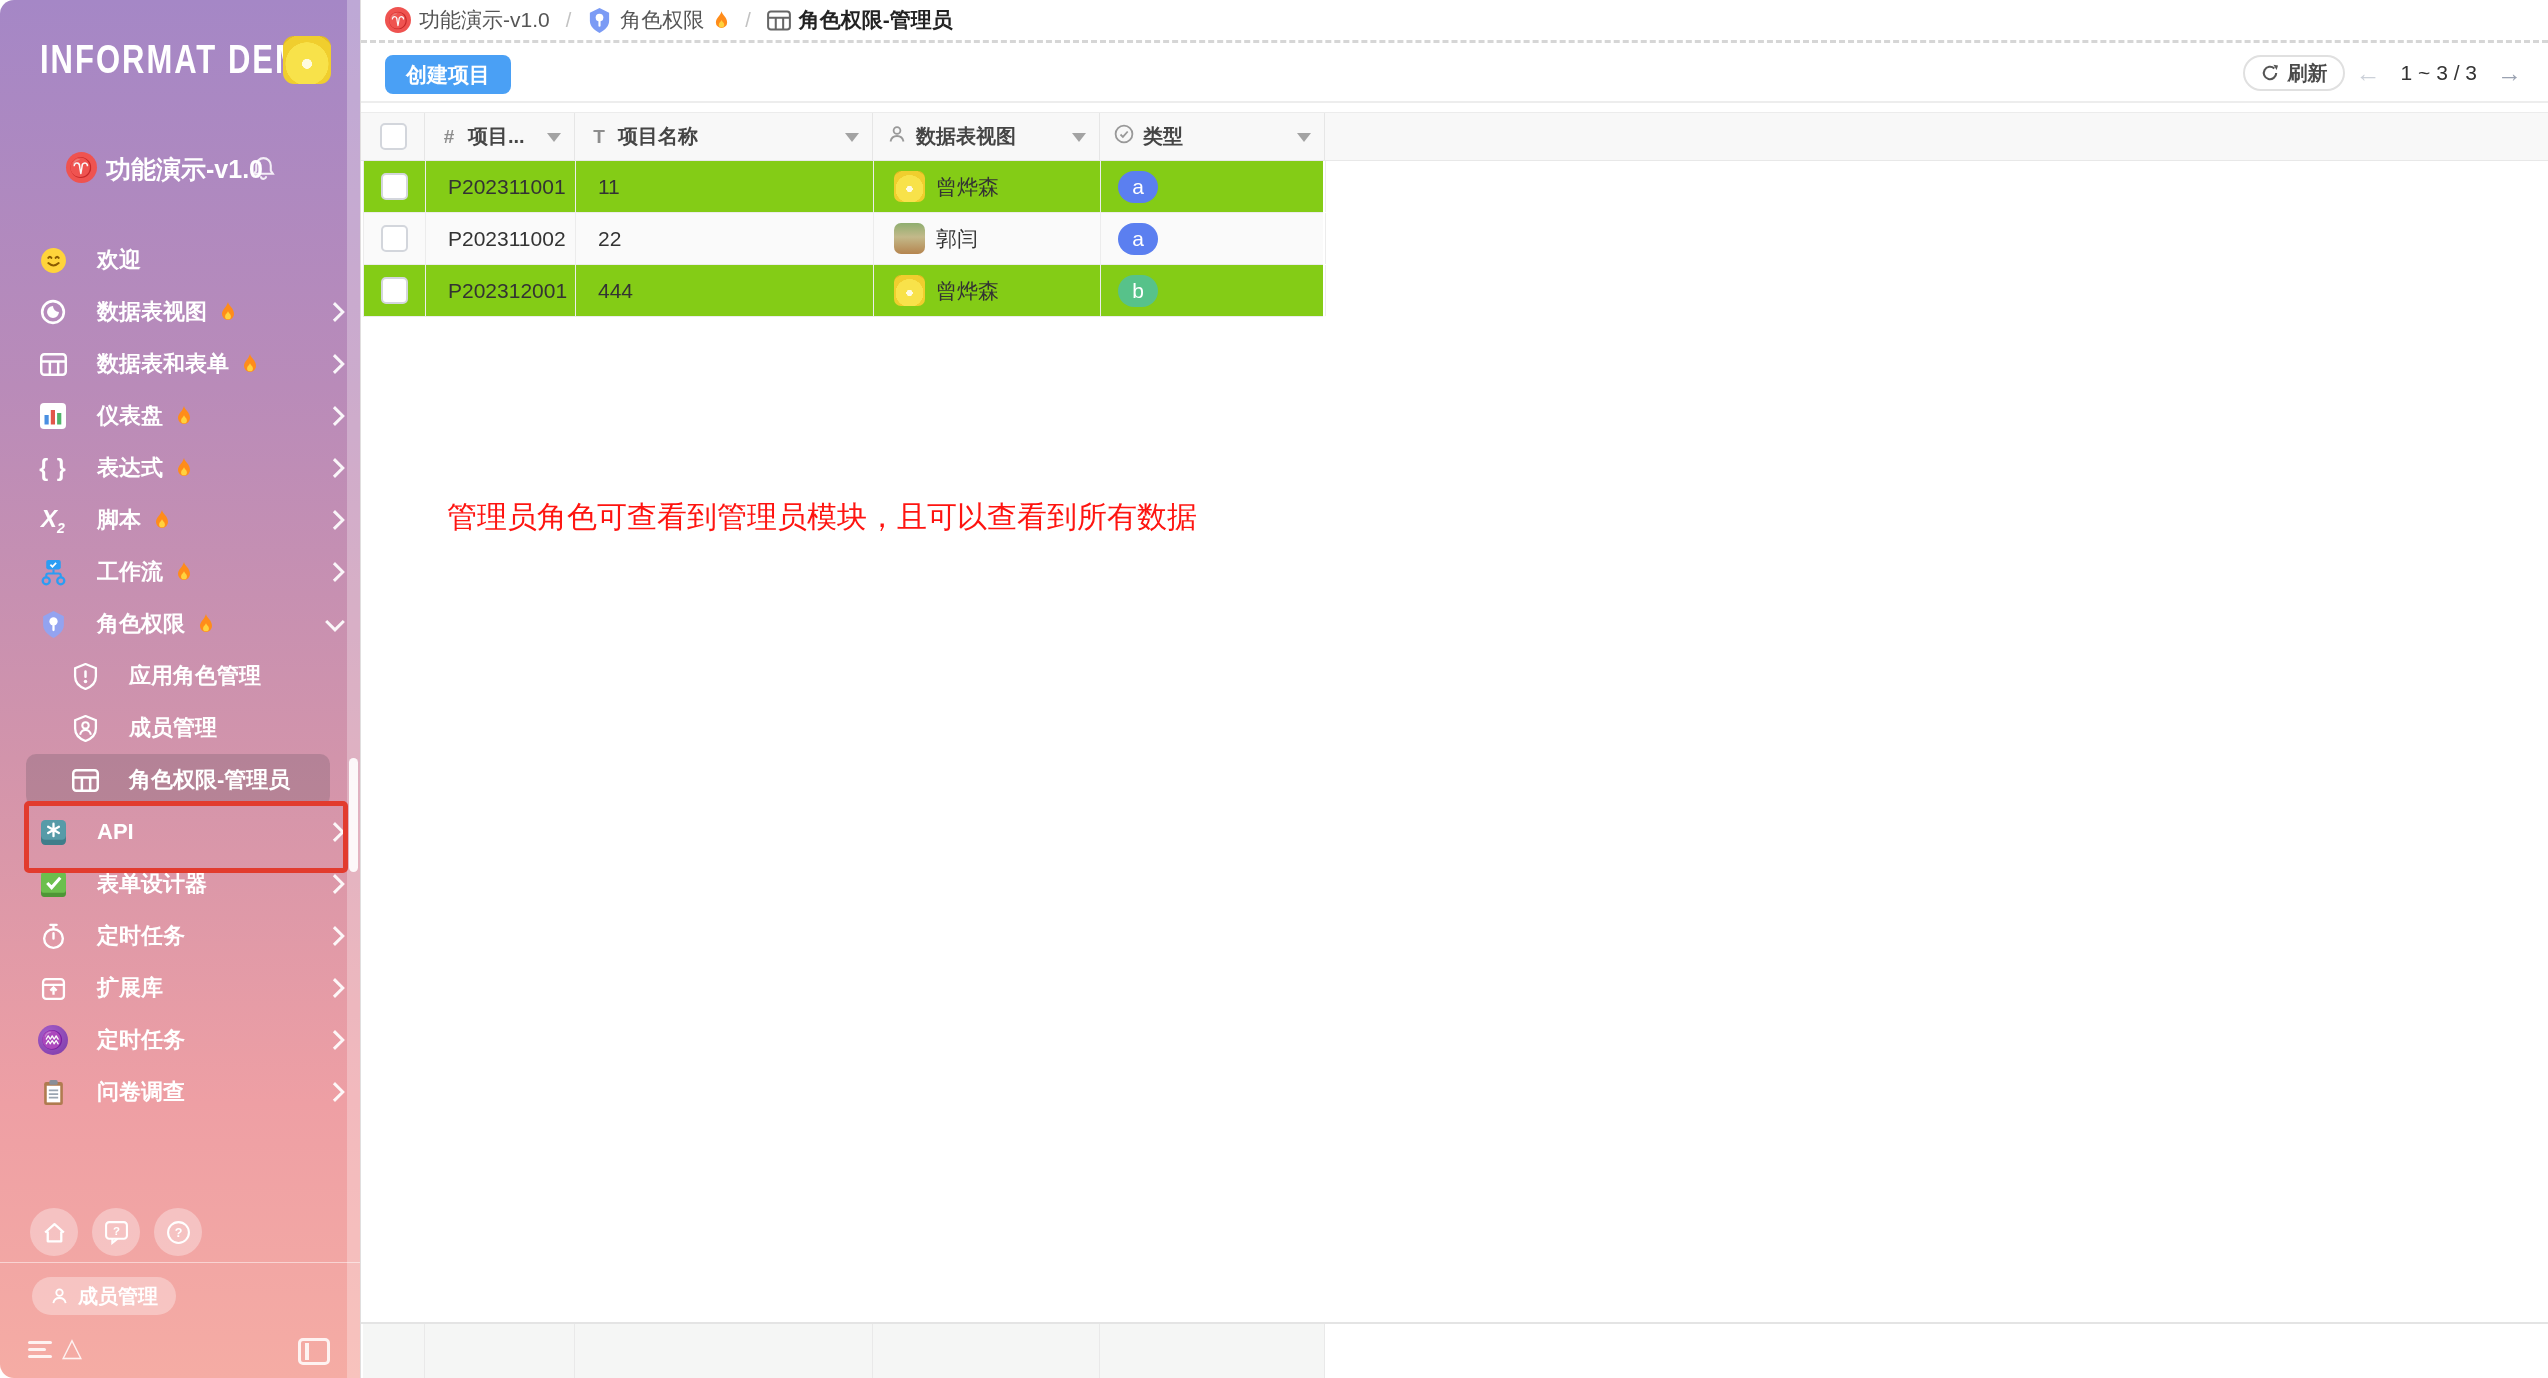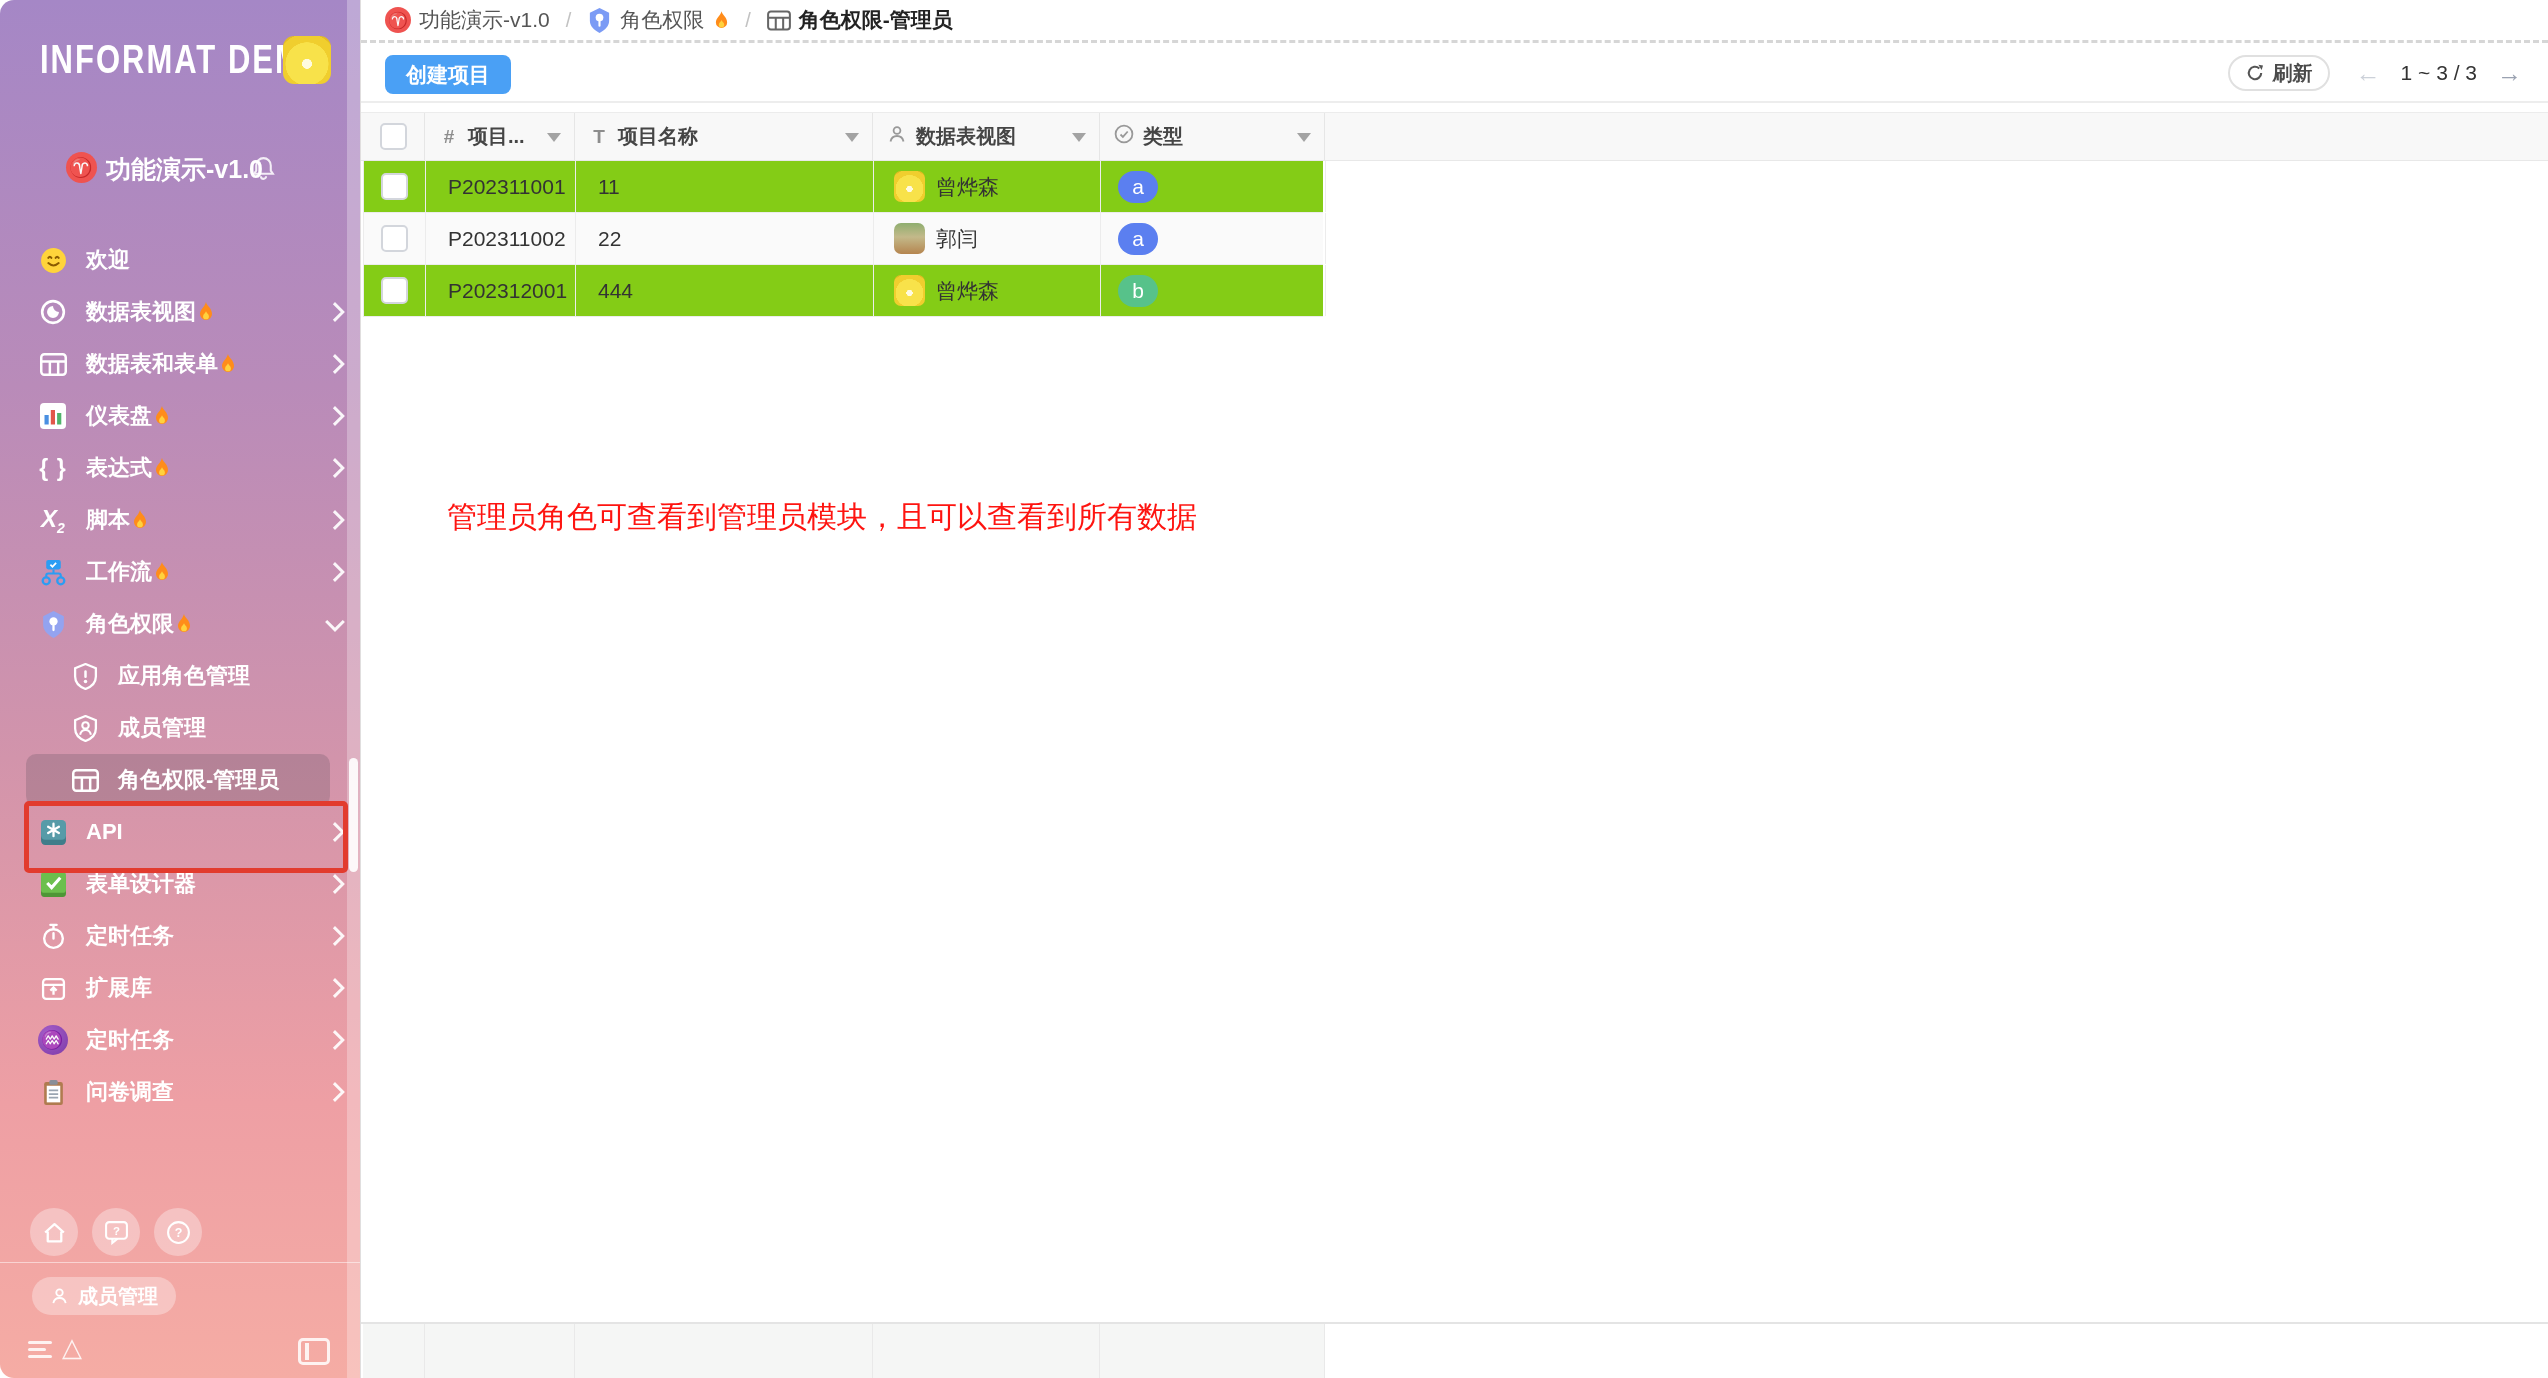--- a/index.html
+++ b/index.html
@@ -14,21 +14,21 @@
   .logo-text{color:#fff;font-size:31px;font-weight:bold;letter-spacing:2px;transform:scaleY(1.32);transform-origin:left center;white-space:nowrap;}
   .lemon{background:radial-gradient(circle at 50% 58%,#fffbe0 0 13%,#f8e24a 14% 58%,#f0ce2e 59% 82%,#e4bd22 83% 100%),linear-gradient(#ccdcf2,#eef2f8);}
   .logo-lemon{position:absolute;left:283px;top:36px;width:48px;height:48px;border-radius:11px;}
   .ws-row{position:absolute;left:0;top:148px;width:360px;height:40px;}
   .aries{display:inline-flex;align-items:center;justify-content:center;background:#ef5350;color:#fff;border-radius:50%;}
   .ws-aries{position:absolute;left:66px;top:4px;width:31px;height:31px;font-size:19px;}
   .ws-name{position:absolute;left:106px;top:5px;color:#fff;font-size:25px;font-weight:bold;}
   .ws-bell{position:absolute;left:250px;top:7px;}
   .ws-dot{position:absolute;left:278px;top:-7px;width:16px;height:16px;border-radius:50%;background:#f4564f;}
   .nav{position:absolute;left:0;top:234px;width:360px;}
-  .nav-item{height:52px;display:flex;align-items:center;padding:0 18px 0 36px;color:#fff;font-size:22px;font-weight:bold;position:relative;}
+  .nav-item{height:52px;display:flex;align-items:center;padding:0 18px 0 36px;color:#fff;font-size:22px;font-weight:bold;position:relative;gap:11px;}
   .ic{width:34px;min-width:34px;height:34px;margin-right:16px;display:flex;align-items:center;justify-content:center;}
   .sub .ic{margin-left:32px;}
   .nav-item.selected{background:rgba(105,85,100,0.28);border-radius:10px;margin:0 30px 0 26px;padding:0 12px 0 10px;}
   .nav-item.selected .ic{margin-left:32px;}
   .flame{margin-left:2px;display:flex;align-items:center;}
   .chev{margin-left:auto;width:11px;height:11px;border-right:3px solid rgba(255,255,255,0.92);border-bottom:3px solid rgba(255,255,255,0.92);}
   .chev.right{transform:rotate(-45deg);}
   .chev.down{transform:rotate(45deg);margin-top:-4px;}
   .braces-txt{color:#fff;font-size:23px;font-weight:bold;letter-spacing:1px;}
   .script-txt{color:#fff;font-size:24px;font-weight:bold;font-style:italic;}
@@ -48,21 +48,21 @@
   .collapse-ic i{position:absolute;left:4px;top:2px;bottom:2px;width:4px;background:rgba(255,255,255,0.85);}
   
   .main{position:absolute;left:361px;top:0;width:2187px;height:1378px;background:#fff;}
   .crumb-bar{position:absolute;left:0;top:0;width:100%;height:43px;border-bottom:3px dashed #d6d6d6;display:flex;align-items:center;padding-left:24px;box-sizing:border-box;font-size:21px;color:#555;gap:9px;}
   .crumb{display:flex;align-items:center;gap:8px;}
   .crumb-sep{color:#c2c2c2;margin:0 7px;font-size:20px;}
   .crumb.current{color:#222;font-weight:bold;}
   .crumb-aries{width:26px;height:26px;font-size:16px;}
   .toolbar{position:absolute;left:0;top:46px;width:100%;height:57px;border-bottom:2px solid #ededed;box-sizing:border-box;}
   .create-btn{position:absolute;left:24px;top:9px;height:39px;padding:0 21px;background:#4aa0f5;border:none;border-radius:8px;color:#fff;font-size:21px;font-weight:bold;font-family:inherit;display:flex;align-items:center;}
-  .tb-right{position:absolute;right:26px;top:9px;height:36px;display:flex;align-items:center;gap:26px;}
+  .tb-right{position:absolute;right:26px;top:9px;height:36px;display:flex;align-items:center;gap:11px;}
   .refresh-btn{height:36px;border:2px solid #e0e0e0;border-radius:18px;background:#fff;display:flex;align-items:center;gap:8px;padding:0 15px;font-size:20px;font-weight:bold;color:#4a4a4a;font-family:inherit;}
   .pager{display:flex;align-items:center;gap:20px;}
   .pg-prev{color:#ccd1d9;font-size:25px;}
   .pg-next{color:#9aa2b1;font-size:25px;}
   .pg-range{color:#333;font-size:21px;}
   
   .thead{position:absolute;left:0;top:112px;width:100%;height:49px;background:#f8f8f8;border-top:1px solid #ececec;border-bottom:1px solid #e8e8e8;box-sizing:border-box;}
   .tbl{position:absolute;left:2px;top:0;height:100%;}
   .hcell{position:absolute;top:0;height:100%;border-right:1px solid #e6e6e6;box-sizing:border-box;display:flex;align-items:center;gap:9px;padding-left:14px;color:#454545;font-size:20px;font-weight:bold;}
   .hicon{color:#8d8d8d;font-size:19px;font-weight:bold;width:20px;text-align:center;}

